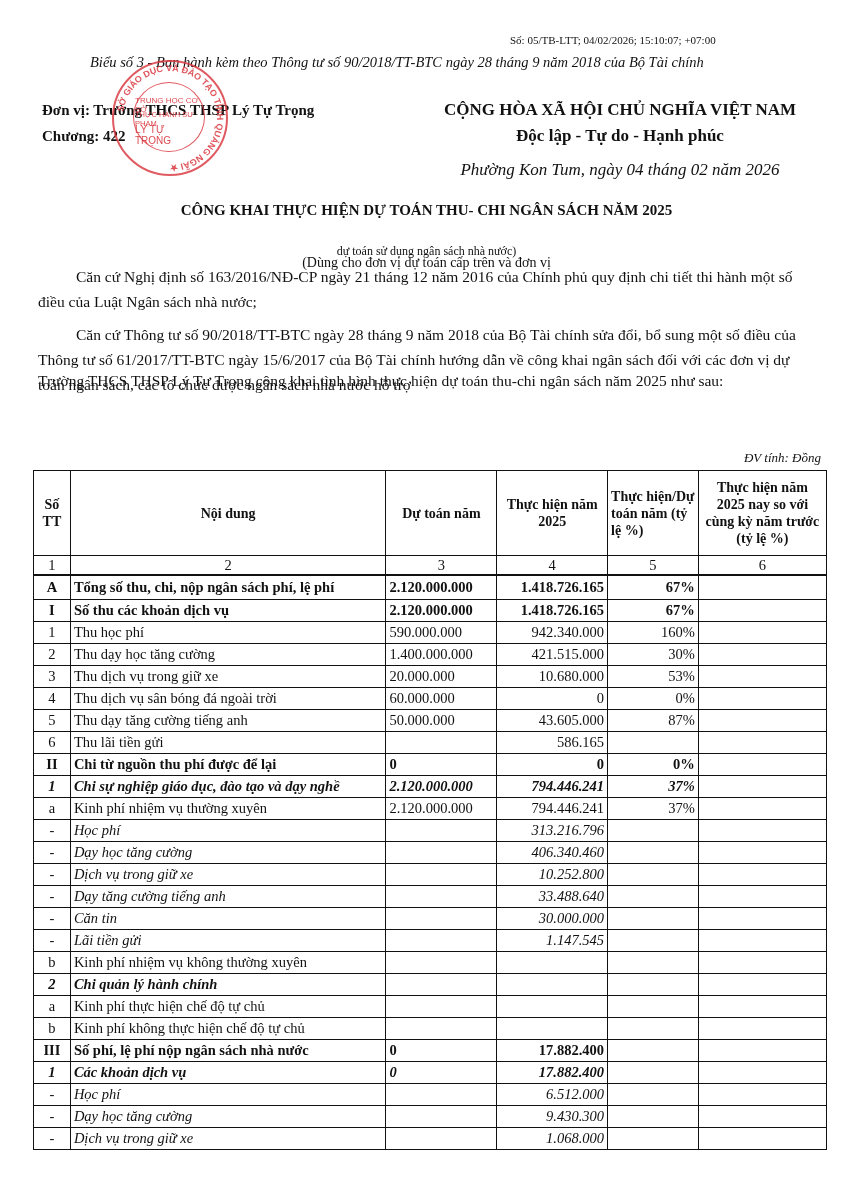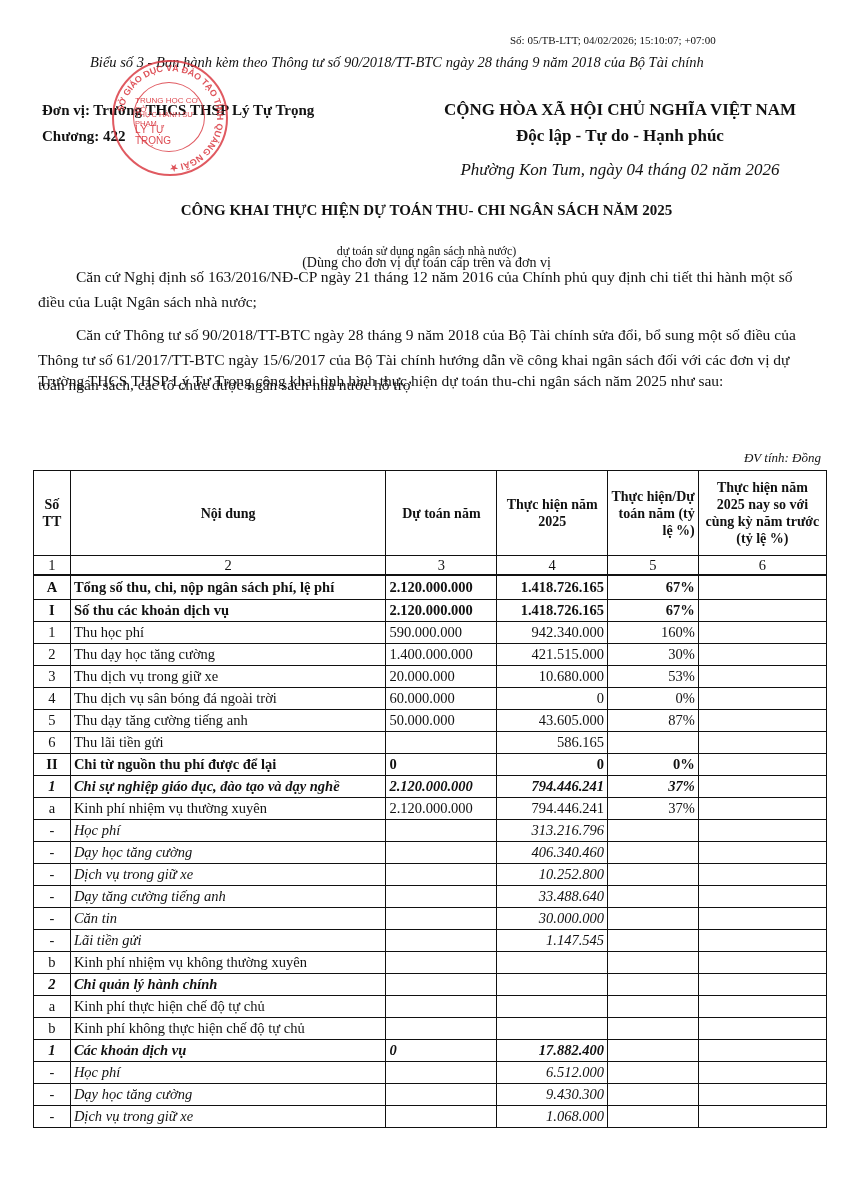--- a/index.html
+++ b/index.html
@@ -83,21 +83,21 @@
 <div class="abs p3">Trường THCS THSP Lý Tự Trọng công khai tình hình thực hiện dự toán thu-chi ngân sách năm 2025 như sau:</div>
 <div class="abs unit">ĐV tính: Đồng</div>
 
 <table class="budget">
   <thead>
     <tr>
       <th class="hdr c1">Số TT</th>
       <th class="hdr c2" style="text-align:center">Nội dung</th>
       <th class="hdr c3" style="text-align:center">Dự toán năm</th>
       <th class="hdr c4" style="text-align:center">Thực hiện năm 2025</th>
-      <th class="hdr c5" style="text-align:right">Thực hiện/Dự toán năm (tỷ lệ %)</th>
+      <th class="hdr c5" style="text-align:left">Thực hiện/Dự toán năm (tỷ lệ %)</th>
       <th class="hdr c6" style="text-align:center">Thực hiện năm 2025 nay so với cùng kỳ năm trước (tỷ lệ %)</th>
     </tr>
     <tr class="numrow">
       <td>1</td>
       <td>2</td>
       <td>3</td>
       <td>4</td>
       <td>5</td>
       <td>6</td>
     </tr>
@@ -264,20 +264,28 @@
         <td class="c6"></td>
       </tr>
       <tr class="">
         <td class="c1">b</td>
         <td class="c2">Kinh phí không thực hiện chế độ tự chủ</td>
         <td class="c3"></td>
         <td class="c4"></td>
         <td class="c5"></td>
         <td class="c6"></td>
       </tr>
+      <tr class="bold">
+        <td class="c1">III</td>
+        <td class="c2"> Số phí, lệ phí nộp ngân sách nhà nước</td>
+        <td class="c3">0</td>
+        <td class="c4">17.882.400</td>
+        <td class="c5"></td>
+        <td class="c6"></td>
+      </tr>
       <tr class="bolditalic">
         <td class="c1">1</td>
         <td class="c2">Các khoản dịch vụ</td>
         <td class="c3">0</td>
         <td class="c4">17.882.400</td>
         <td class="c5"></td>
         <td class="c6"></td>
       </tr>
       <tr class="italic">
         <td class="c1">-</td>

